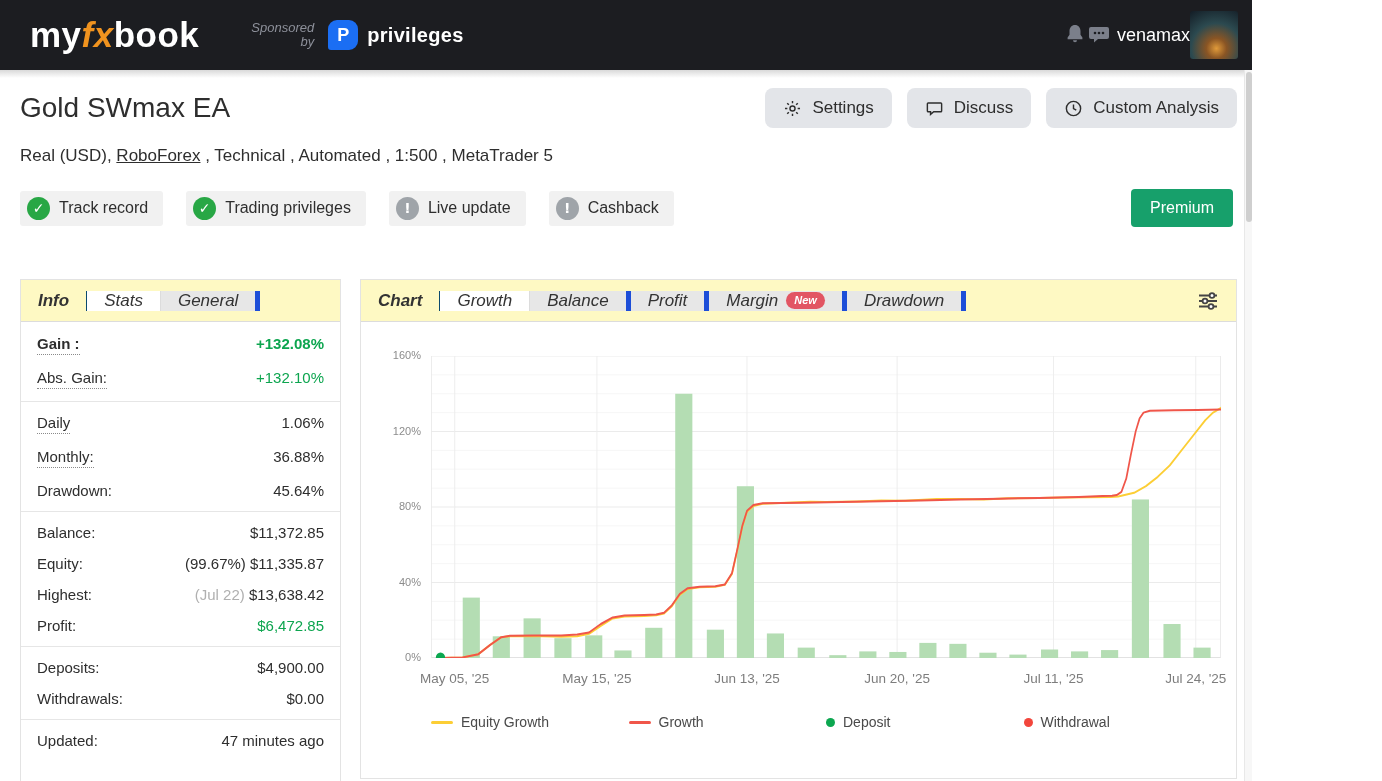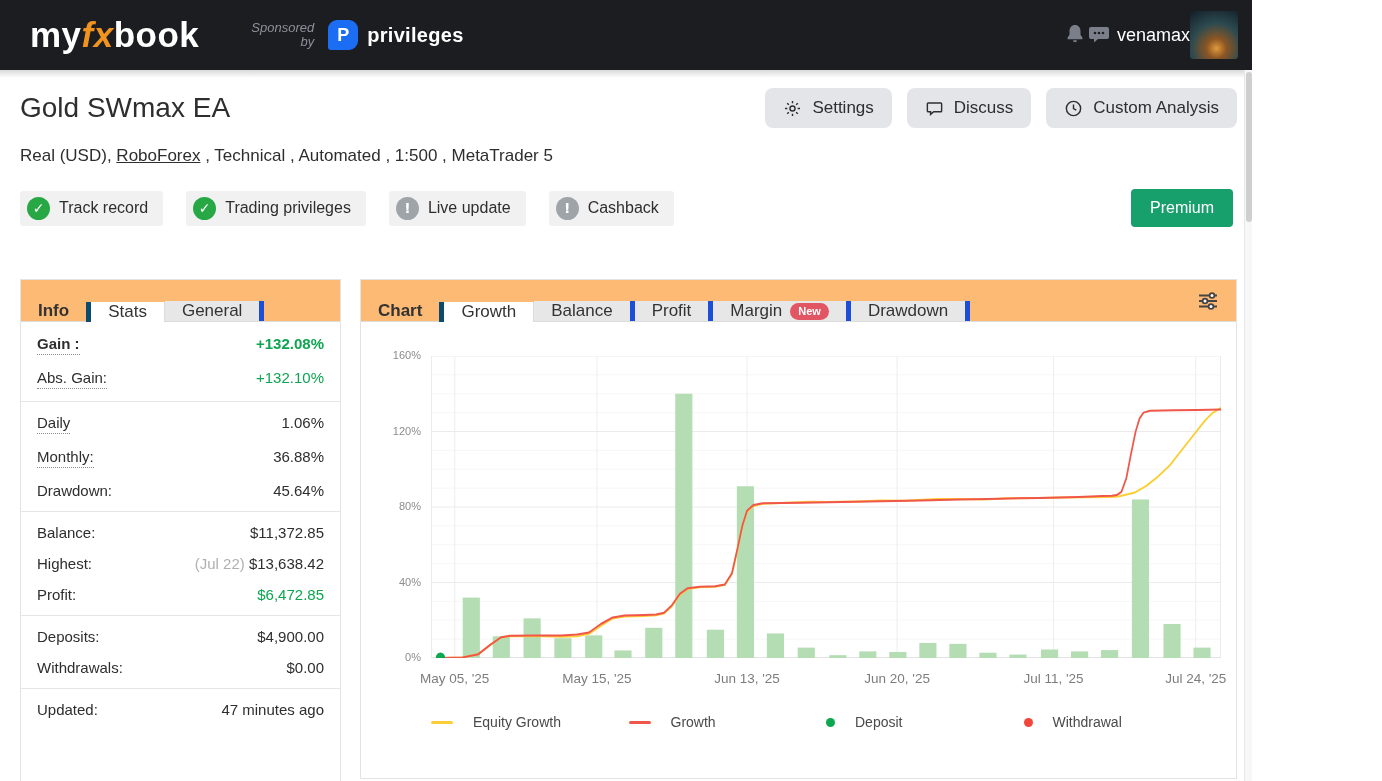--- a/index.html
+++ b/index.html
@@ -44,24 +44,24 @@
   .circle.warn { background:#9fa4a9; }
   .premium { margin-left:auto; background:#17a06b; color:#fff; border:none; border-radius:4px;
     padding:0 19px; height:38px; font-size:16px; cursor:pointer; font-family:inherit; }
 
   
   .main { display:flex; margin:53px 15px 0 20px; align-items:flex-start; }
   .panel { background:#fff; border:1px solid #e3e3e3; }
   .stats-panel { width:321px; height:560px; }
   .chart-panel { flex:1; margin-left:19px; height:500px; }
 
-  .tabstrip { height:42px; background:#fdba74; border-bottom:1px solid #dcdcdc; display:flex; align-items:flex-end; }
+  .tabstrip { height:42px; background:#fef9c3; border-bottom:1px solid #dcdcdc; display:flex; align-items:center;font-style:italic; }
   .tab { display:flex; align-items:center; padding:0 17px; font-size:17px; color:#333; cursor:pointer; }
   .tab.plain { font-weight:bold; }
-  .tab.active { background:#fff; border-left:5px solid #0c4a6e; border-right:1px solid #dcdcdc; margin-bottom:-1px; }
+  .tab.active { background:#fff; border-left:1px solid #0c4a6e; border-right:1px solid #dcdcdc; margin-bottom:-1px; }
   .tab.boxed { background:#e7e7e7; border-right:5px solid #1d4ed8; }
   .tab.boxed:first-of-type { border-left:1px solid #d6d6d6; }
   .new-badge { background:#e25563; color:#fff; font-size:11px; font-weight:bold; border-radius:9px;
     padding:2px 8px 3px; margin-left:8px; }
   .strip-spacer { flex:1; }
   .filter-ico { align-self:center; margin-right:16px; cursor:pointer; }
 
   
   #stats-rows { padding-top:6px; }
   .srow { display:flex; align-items:baseline; justify-content:space-between; padding:7px 16px; font-size:15px; }
@@ -74,21 +74,21 @@
   .sval .pfx { color:#2e2e2e; }
   .sep { border-top:1px solid #e6e6e6; margin:5px 0; }
 
   
   .chart-body { position:relative; height:458px; }
   #plot { position:absolute; top:34px; left:70px; right:15px; height:302px; width:calc(100% - 85px); }
   .ytick { position:absolute; left:12px; width:48px; text-align:right; font-size:11px; color:#8c8c8c; }
   #x-axis { position:absolute; top:349px; left:70px; right:15px; height:20px; }
   .xtick { position:absolute; transform:translateX(-50%); font-size:13.5px; color:#7d7d7d; white-space:nowrap; }
   #legend { position:absolute; top:392px; left:70px; right:15px; display:grid; grid-template-columns:repeat(4,1fr); }
-  .litem { display:flex; align-items:center; gap:20px; font-size:14px; color:#4a4a4a; cursor:pointer; }
+  .litem { display:flex; align-items:center; gap:8px; font-size:14px; color:#4a4a4a; cursor:pointer; }
   .lline { width:22px; height:3px; border-radius:2px; }
   .ldot { width:9px; height:9px; border-radius:50%; }
 
   
   .scrollbar { position:absolute; right:0; top:70px; bottom:0; width:8px; background:#f7f7f7; border-left:1px solid #e8e8e8; }
   .scroll-thumb { position:absolute; top:2px; left:1px; width:6px; height:150px; background:#cfcfcf; border-radius:3px; }
 </style>
 </head>
 <body>
 
@@ -197,20 +197,24 @@
             <span class="sval"><span>36.88%</span></span>
           </div>
           <div class="srow">
             <span class="slabel">Drawdown:</span>
             <span class="sval"><span>45.64%</span></span>
           </div>
           <div class="sep"></div>
           <div class="srow">
             <span class="slabel">Balance:</span>
             <span class="sval"><span>$11,372.85</span></span>
+          </div>
+          <div class="srow">
+            <span class="slabel">Equity:</span>
+            <span class="sval"><span class="pfx">(99.67%) </span><span>$11,335.87</span></span>
           </div>
           <div class="srow">
             <span class="slabel">Highest:</span>
             <span class="sval"><span class="muted">(Jul 22) </span><span>$13,638.42</span></span>
           </div>
           <div class="srow">
             <span class="slabel">Profit:</span>
             <span class="sval green"><span>$6,472.85</span></span>
           </div>
           <div class="sep"></div>

